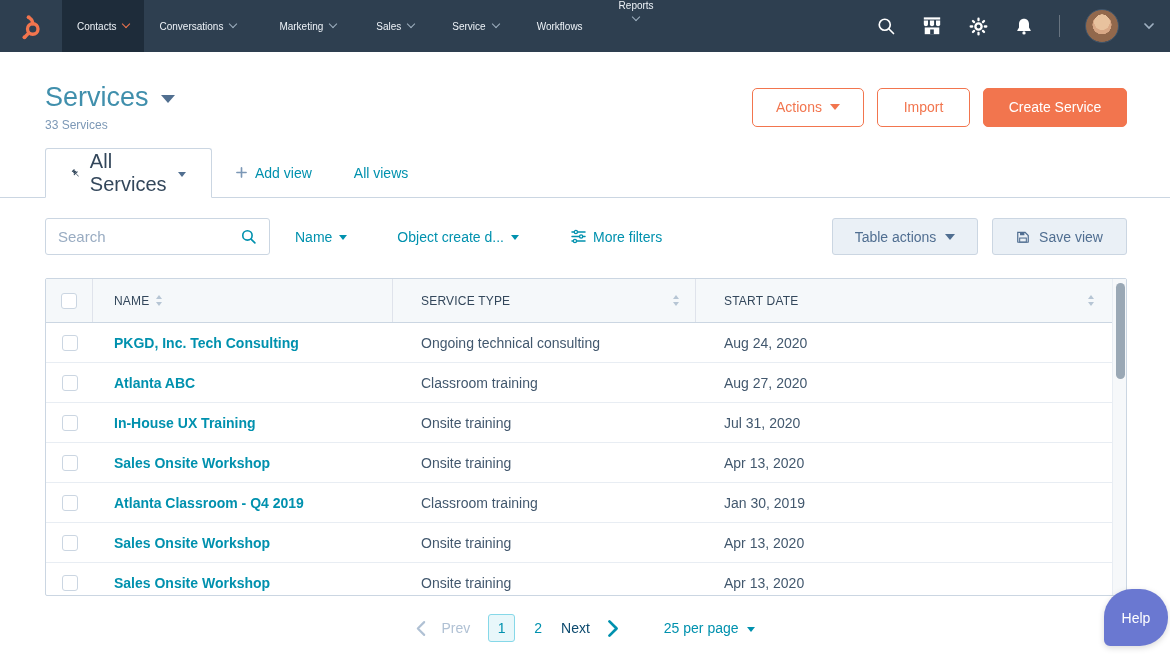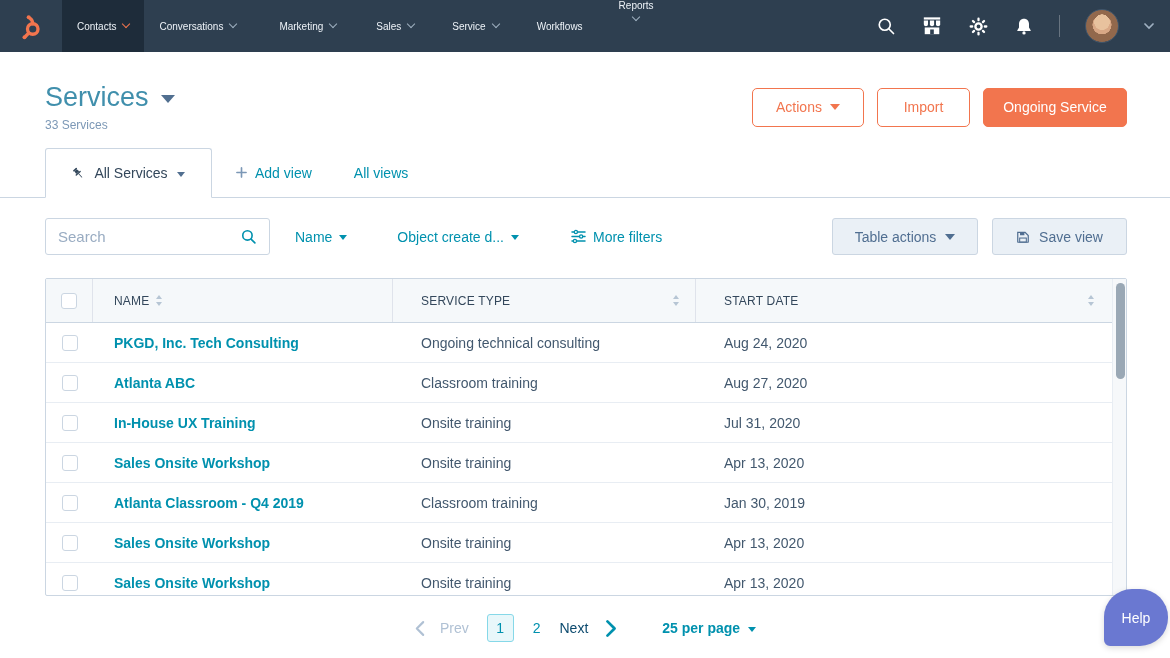--- a/index.html
+++ b/index.html
@@ -29,21 +29,21 @@
   .page-title .caret-down { border-left-width:7px; border-right-width:7px; border-top-width:8px; color:#516f90; margin-top:3px; }
   .subtitle { font-size:12px; color:#7c98b6; margin-top:5px; }
   .header-buttons { margin-left:auto; display:flex; gap:13px; }
   .btn { height:39px; border-radius:5px; font-size:14px; display:inline-flex; align-items:center; justify-content:center; gap:8px; cursor:pointer; font-family:inherit; }
   .btn-outline { border:1px solid #f2754e; color:#f2754e; background:#fff; }
   .btn-actions { width:112px; } .btn-import { width:93px; }
   .btn-solid { background:#f2754e; border:1px solid #f2754e; color:#fff; width:144px; font-weight:400; }
 
   
   .tabs-bar { margin-top:16px; height:50px; border-bottom:1px solid #cbd6e2; display:flex; align-items:center; padding-left:45px; }
-  .tab-active { align-self:flex-end; height:50px; margin-bottom:-1px; background:#fff; border:1px solid #cbd6e2; border-bottom:1px solid #fff; border-radius:3px 3px 0 0; display:flex; align-items:center; gap:9px; padding:0 25px; font-size:14px; font-weight:500; color:#33475b; cursor:pointer; width:167px; justify-content:center; }
+  .tab-active { align-self:flex-end; height:50px; margin-bottom:-1px; background:#fff; border:1px solid #cbd6e2; border-bottom:1px solid #fff; border-radius:3px 3px 0 0; display:flex; align-items:center; gap:9px; padding:0 25px; font-size:20px; font-weight:500; color:#33475b; cursor:pointer; width:167px; justify-content:center; }
   .tab-active .caret-down { color:#516f90; border-top-width:5px; border-left-width:4px; border-right-width:4px; margin-top:2px; }
   .tab-link { color:#0091ae; font-size:14px; font-weight:500; display:flex; align-items:center; gap:8px; cursor:pointer; }
   .tab-link.add { margin-left:24px; }
   .tab-link.all { margin-left:42px; }
 
   
   .filter-row { display:flex; align-items:center; padding:20px 43px 0 45px; }
   .search-box { width:225px; height:37px; border:1px solid #cbd6e2; border-radius:3px; display:flex; align-items:center; padding:0 12px; gap:8px; background:#fff; }
   .search-box input { border:none; outline:none; flex:1; font-size:15px; color:#33475b; font-family:inherit; min-width:0; background:transparent; }
   .search-box input::placeholder { color:#99acc2; }
@@ -77,21 +77,21 @@
   .vscroll { position:absolute; top:0; right:0; width:14px; height:100%; background:#f6f8fa; border-left:1px solid #e8edf3; cursor:pointer; }
   .vthumb { position:absolute; top:4px; left:2.5px; width:9px; height:96px; border-radius:5px; background:#9aa8b5; }
 
   
   .pagination { display:flex; align-items:center; justify-content:center; margin-top:18px; font-size:14px; }
   .pg-chev { display:flex; align-items:center; cursor:pointer; }
   .pg-prev { color:#b0c1d4; margin:0 18px 0 14px; cursor:default; }
   .pg-current { width:27px; height:28px; border:1px solid #86d8e8; background:#e8f7fa; border-radius:3px; color:#0091ae; font-weight:500; display:flex; align-items:center; justify-content:center; margin-right:19px; cursor:pointer; }
   .pg-page { color:#0091ae; font-weight:500; margin-right:19px; cursor:pointer; }
   .pg-next { color:#0c4a6e; font-weight:500; margin-right:16px; cursor:pointer; }
-  .per-page { display:flex; align-items:center; gap:8px; color:#0091ae; font-weight:700; margin-left:44px; cursor:pointer; }
+  .per-page { display:flex; align-items:center; gap:8px; color:#0091ae; font-weight:400; margin-left:44px; cursor:pointer; }
   .per-page .caret-down { border-top-width:5px; border-left-width:4px; border-right-width:4px; margin-top:2px; }
 
   
   .help-btn { position:absolute; right:2px; bottom:12px; width:64px; height:57px; background:#6a78d1; border-radius:28px 28px 28px 6px; color:#fff; font-size:14px; display:flex; align-items:center; justify-content:center; cursor:pointer; box-shadow:0 2px 6px rgba(0,0,0,.15); }
 </style>
 </head>
 <body>
 
 <nav class="topnav">
   <div class="logo-box">
@@ -195,21 +195,21 @@
   </div>
   <div class="header-buttons">
     <button class="btn btn-outline btn-actions">
       <span>Actions</span>
       <i class="caret-down"></i>
     </button>
     <button class="btn btn-outline btn-import">
       <span>Import</span>
     </button>
     <button class="btn btn-solid">
-      <span>Ongoing Service</span>
+      <span>Create Service</span>
     </button>
   </div>
 </header>
 
 <div class="tabs-bar">
   <div class="tab-active">
     <svg viewBox="0 0 16 16" width="13" height="13">
       <g fill="#33475b" transform="rotate(-42 8 8)">
         <rect x="5.1" y="0.7" width="5.8" height="1.9" rx="0.9"></rect>
         <path d="M6 2.6h4l.5 4h-5z"></path>

